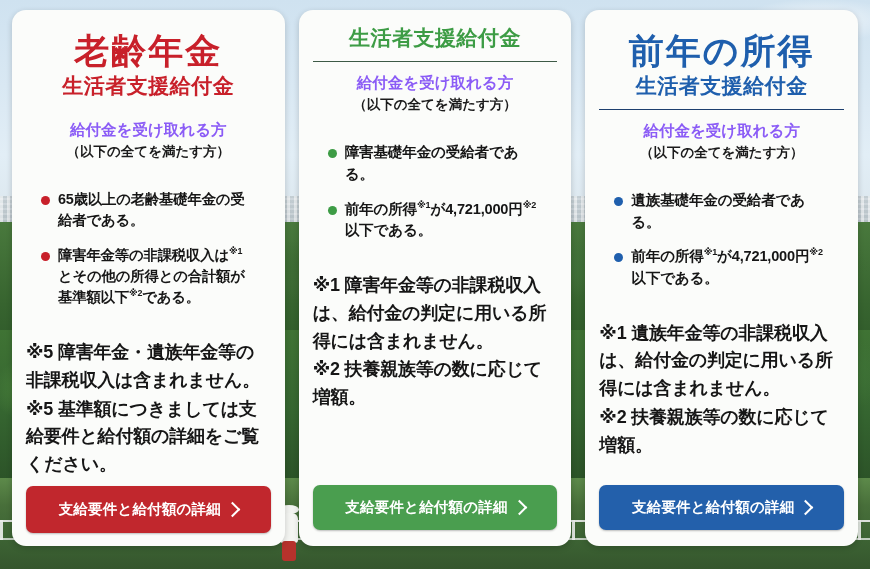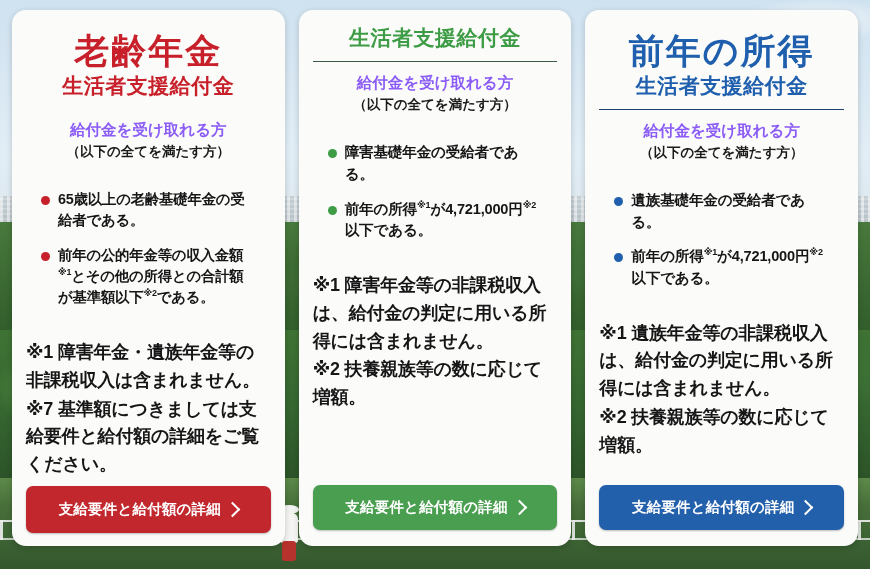--- a/index.html
+++ b/index.html
@@ -208,25 +208,25 @@
 <div class="cards">
 
   <div class="card c1" style="--accent:#c8202a">
     <div class="card-title" style="color:#c8202a">老齢年金</div>
     <div class="card-sub" style="color:#c8202a">生活者支援給付金</div>
     <div class="divider" style="background:#8e3a34"></div>
     <div class="lead">給付金を受け取れる方</div>
     <div class="lead-sub">（以下の全てを満たす方）</div>
     <ul class="conds">
       <li><span>65歳以上の老齢基礎年金の受給者である。</span></li>
-      <li><span>前年の公的年金等の収入金額</span><sup>※1</sup><span>とその他の所得との合計額が基準額以下</span><sup>※2</sup><span>である。</span></li>
+      <li><span>障害年金等の非課税収入は</span><sup>※1</sup><span>とその他の所得との合計額が基準額以下</span><sup>※2</sup><span>である。</span></li>
     </ul>
     <div class="notes">
-      <div class="note">※1 障害年金・遺族年金等の非課税収入は含まれません。</div>
-      <div class="note">※7 基準額につきましては支給要件と給付額の詳細をご覧ください。</div>
+      <div class="note">※5 障害年金・遺族年金等の非課税収入は含まれません。</div>
+      <div class="note">※5 基準額につきましては支給要件と給付額の詳細をご覧ください。</div>
     </div>
     <div class="spacer"></div>
     <div class="cta-wrap">
       <button class="cta" style="background:#c1272d">
         <span>支給要件と給付額の詳細</span>
         <span class="chev"></span>
       </button>
     </div>
   </div>
 

